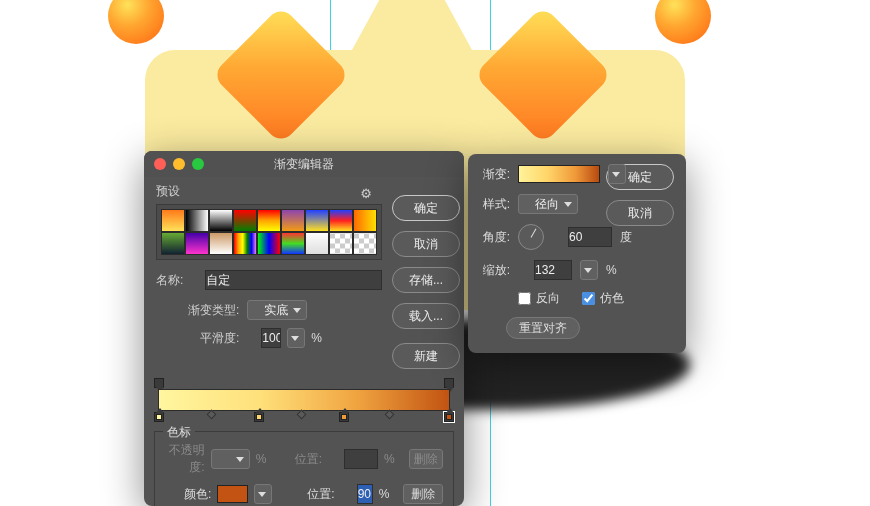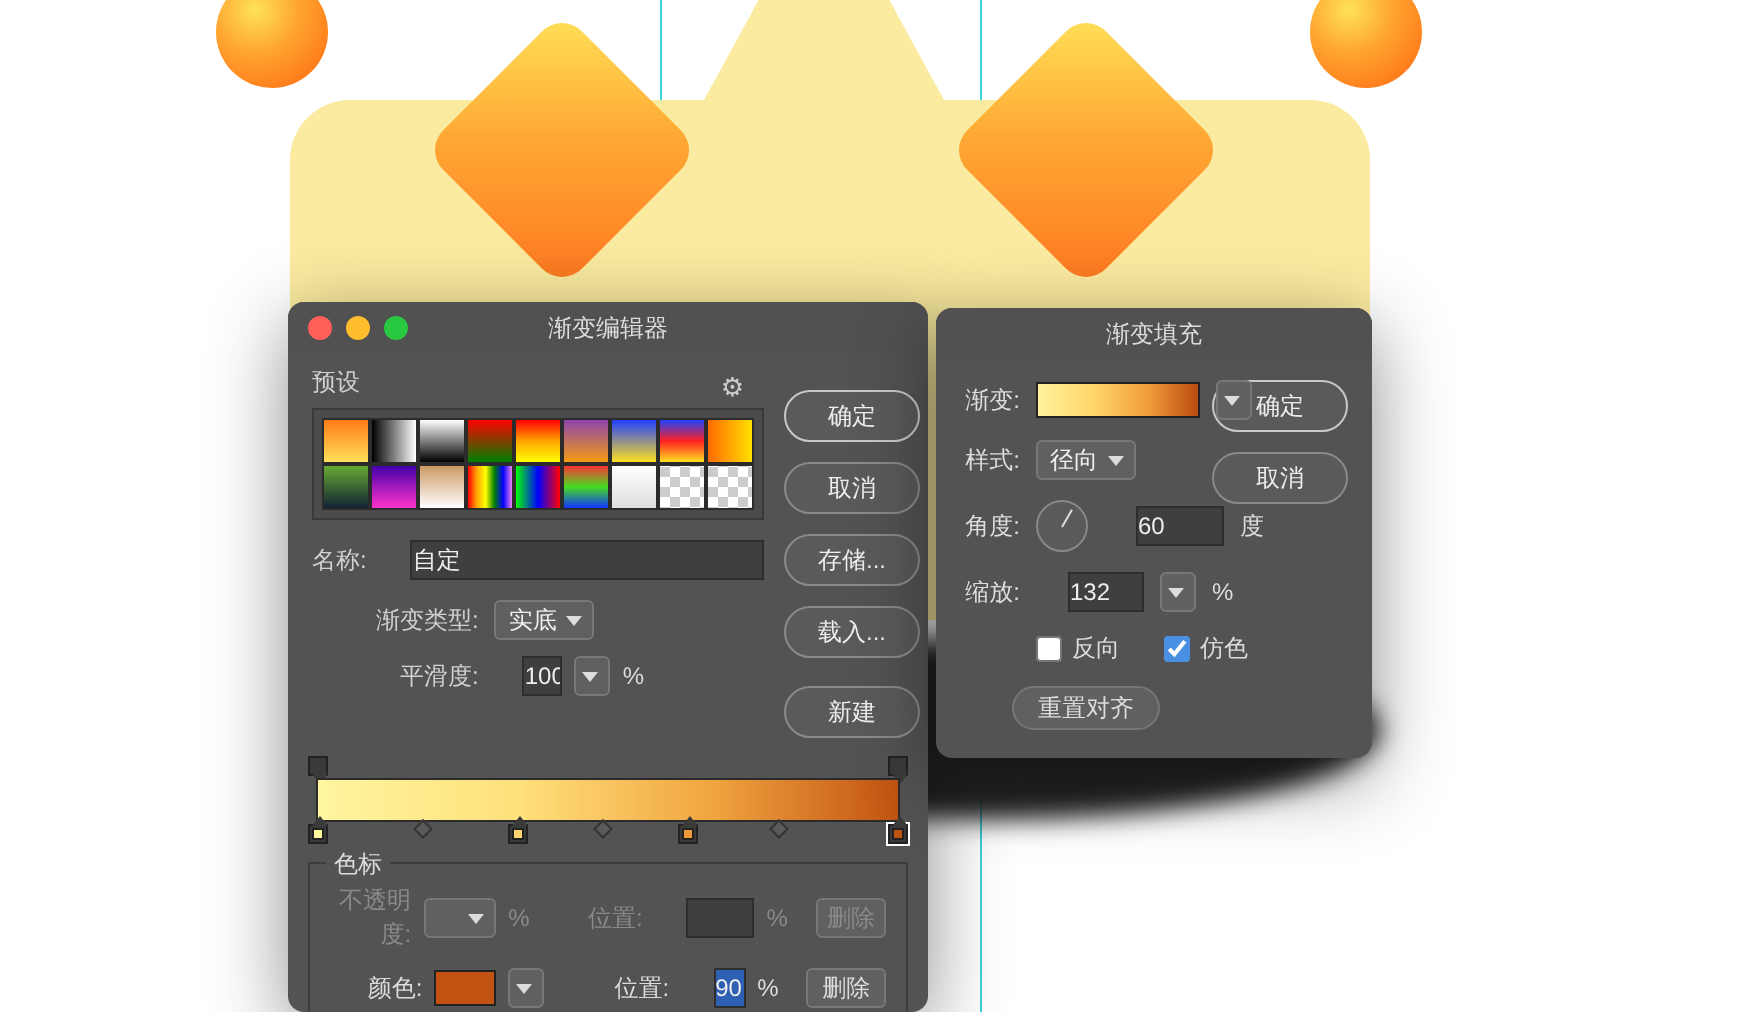--- a/index.html
+++ b/index.html
@@ -21,21 +21,21 @@
 .traffic span { width: 12px; height: 12px; border-radius: 50%; display: inline-block; }
 .tclose { background: #ff5f57; } .tmin { background: #ffbd2e; } .tmax { background: #28c940; }
 
 .btn { display: block; width: 68px; height: 26px; border: 1px solid #8a8a8a; border-radius: 14px; background: #5a5a5a; color: #eee; font-size: 12px; text-align: center; line-height: 24px; margin-bottom: 10px; cursor: pointer; }
 .btn-strong { border-color: #c8c8c8; }
 
 .sec-label { color: #d0d0d0; font-size: 12px; }
 
 .input { background: #3f3f3f; border: 1px solid #2e2e2e; color: #eee; height: 20px; padding: 0 0; font-size: 12px; margin-left: 16px; }
 .input-sel { background: #2d5fb3; }
-.select { background: #606060; border: 1px solid #777; border-radius: 3px; height: 20px; padding: 0 18px 0 6px; position: relative; display: inline-block; color: #eee; font-size: 12px; line-height: 18px; }
+.select { background: #606060; border: 1px solid #777; border-radius: 3px; height: 20px; padding: 0 18px 0 16px; position: relative; display: inline-block; color: #eee; font-size: 12px; line-height: 18px; }
 .select::after { content: ""; position: absolute; right: 5px; top: 7px; border-left: 4px solid transparent; border-right: 4px solid transparent; border-top: 5px solid #ddd; }
 
 
 .ge { left: 144px; top: 151px; width: 320px; height: 355px; padding-bottom: 8px; }
 .ge-body { display: flex; padding: 6px 10px 0 12px; gap: 10px; }
 .ge-left { flex: 1; }
 .ge-right { width: 70px; padding-top: 12px; }
 
 .preset-box { border: 1px solid #3a3a3a; background: #4b4b4b; padding: 4px; margin-top: 4px; }
 .preset-row { display: flex; }
@@ -198,23 +198,20 @@
       <span class="select" style="padding:0 14px 0 2px"></span>
       <span class="lab" style="margin-left:10px">位置:</span>
       <input class="input input-sel" style="width: 16px;" value="90">
       <span>%</span>
       <span class="mini-btn" style="margin-left:8px">删除</span>
     </div>
   </div>
 </div>
 
 <div class="dialog gf">
-  <div class="titlebar">
-    <span>渐变填充</span>
-  </div>
   <div class="gf-body">
     <div class="btn btn-strong ok">确定</div>
     <div class="btn cancel">取消</div>
 
     <div class="gf-row">
       <span class="lab">渐变:</span>
       <span class="grad-prev"></span>
       <span class="select" style="padding:0 14px 0 2px"></span>
     </div>
     <div class="gf-row">

